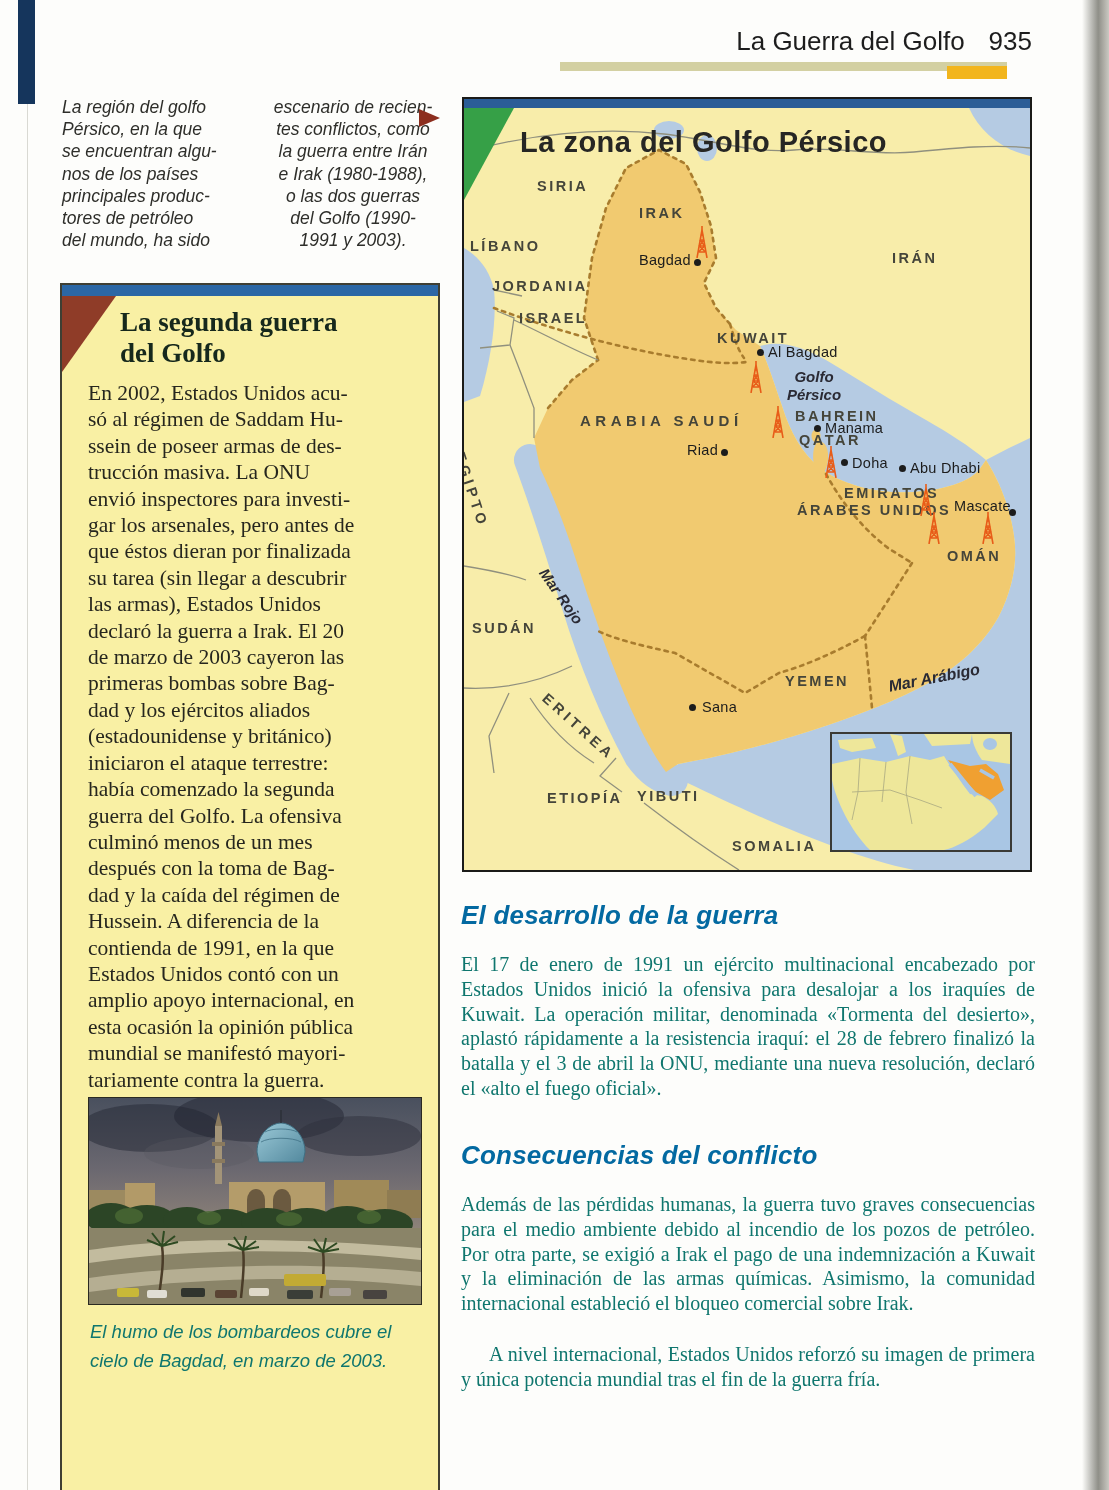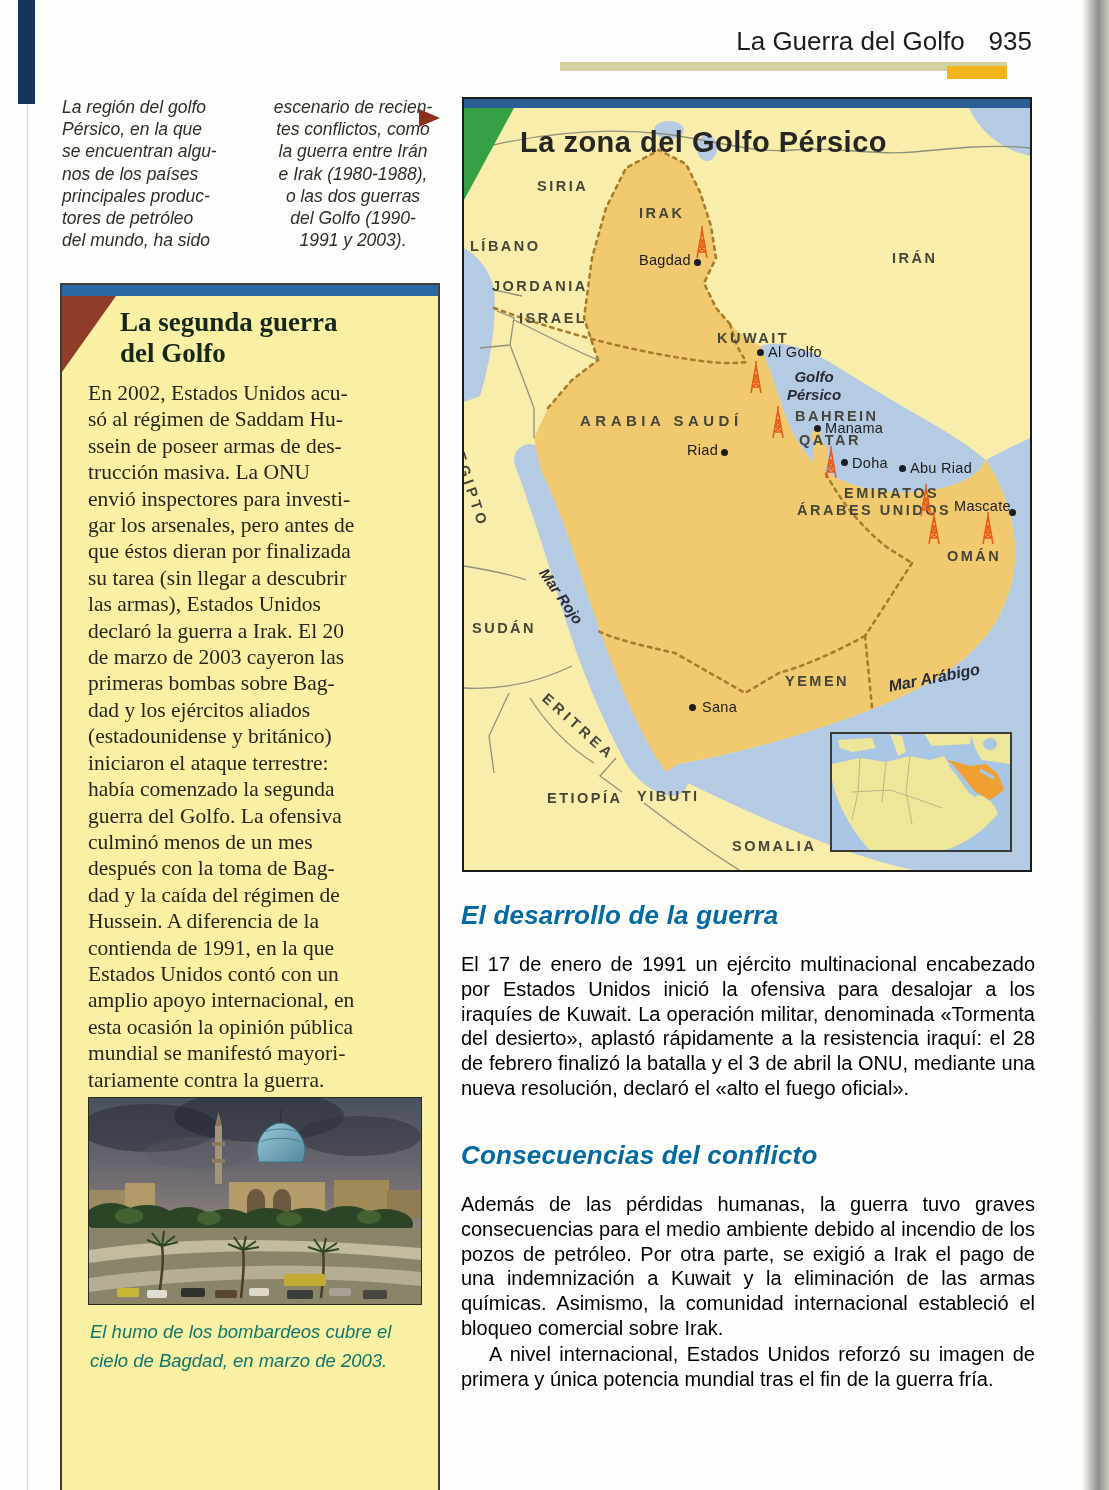--- a/index.html
+++ b/index.html
@@ -48,21 +48,21 @@
   .lbl-big{font-size:15px;letter-spacing:4.5px;}
   .city{position:absolute;font-size:14.5px;color:#1c1c1c;white-space:nowrap;letter-spacing:.3px;}
   .dot{position:absolute;width:7px;height:7px;border-radius:50%;background:#1c1c1c;}
   .sealbl{position:absolute;font-style:italic;font-size:15px;font-weight:bold;
     color:#2a2a34;white-space:pre-line;text-align:center;line-height:18px;}
   .derrick{position:absolute;width:16px;height:32px;}
   .inset{left:366px;top:633px;width:182px;height:120px;border:2px solid #3a3a36;
     box-sizing:border-box;background:#a9c6e4;}
   
   .sect-head{font-size:26px;font-weight:bold;font-style:italic;color:#0369a1;letter-spacing:.2px;}
-  .bodytxt{font-size:20px;line-height:24.8px;color:#000000;text-align:justify;}
+  .bodytxt{font-size:20px;line-height:24.8px;color:#0f766e;text-align:justify;font-family:Liberation Serif, serif;}
   .indent{text-indent:28px;}
 </style>
 </head>
 <body>
 
 <div class="abs corner-navy"></div>
 <div class="abs left-edge"></div>
 <div class="abs right-shadow"></div>
 
 <div class="abs hdr">
@@ -274,29 +274,29 @@
   <div class="lbl" style="left:268px;top:739px;">SOMALIA</div>
 
   <div class="sealbl" style="left:315px;top:269px;width:70px;">Golfo
 Pérsico</div>
   <div class="sealbl" style="left:86px;top:466px;transform:rotate(55deg);transform-origin:left top;">Mar Rojo</div>
   <div class="sealbl" style="left:423px;top:579px;font-size:16px;transform:rotate(-11deg);transform-origin:left top;">Mar Arábigo</div>
 
   <div class="dot" style="left:230px;top:160px;"></div>
   <div class="city" style="left:175px;top:153px;">Bagdad</div>
   <div class="dot" style="left:293px;top:250px;"></div>
-  <div class="city" style="left:304px;top:245px;">Al Golfo</div>
+  <div class="city" style="left:304px;top:245px;">Al Bagdad</div>
   <div class="dot" style="left:257px;top:350px;"></div>
   <div class="city" style="left:223px;top:343px;">Riad</div>
   <div class="dot" style="left:350px;top:326px;"></div>
   <div class="city" style="left:361px;top:321px;">Manama</div>
   <div class="dot" style="left:377px;top:360px;"></div>
   <div class="city" style="left:388px;top:356px;">Doha</div>
   <div class="dot" style="left:435px;top:366px;"></div>
-  <div class="city" style="left:446px;top:361px;">Abu Riad</div>
+  <div class="city" style="left:446px;top:361px;">Abu Dhabi</div>
   <div class="city" style="left:490px;top:399px;">Mascate</div>
   <div class="dot" style="left:545px;top:410px;"></div>
   <div class="dot" style="left:225px;top:605px;"></div>
   <div class="city" style="left:238px;top:600px;">Sana</div>
 
   <svg class="derrick" style="left:230px;top:127px;" viewBox="0 0 16 32">
       <g stroke="#e85c18" stroke-width="1.6" fill="none">
         <path d="M3,32 L8,4 L13,32"></path>
         <path d="M8,4 L8,0"></path>
         <path d="M5.2,20 L10.8,20 M6,14 L10,14 M6.8,9 L9.2,9 M4.4,26 L11.6,26 M5.2,20 L10,14 M10.8,20 L6,14 M4.4,26 L10.8,20 M11.6,26 L5.2,20"></path>

